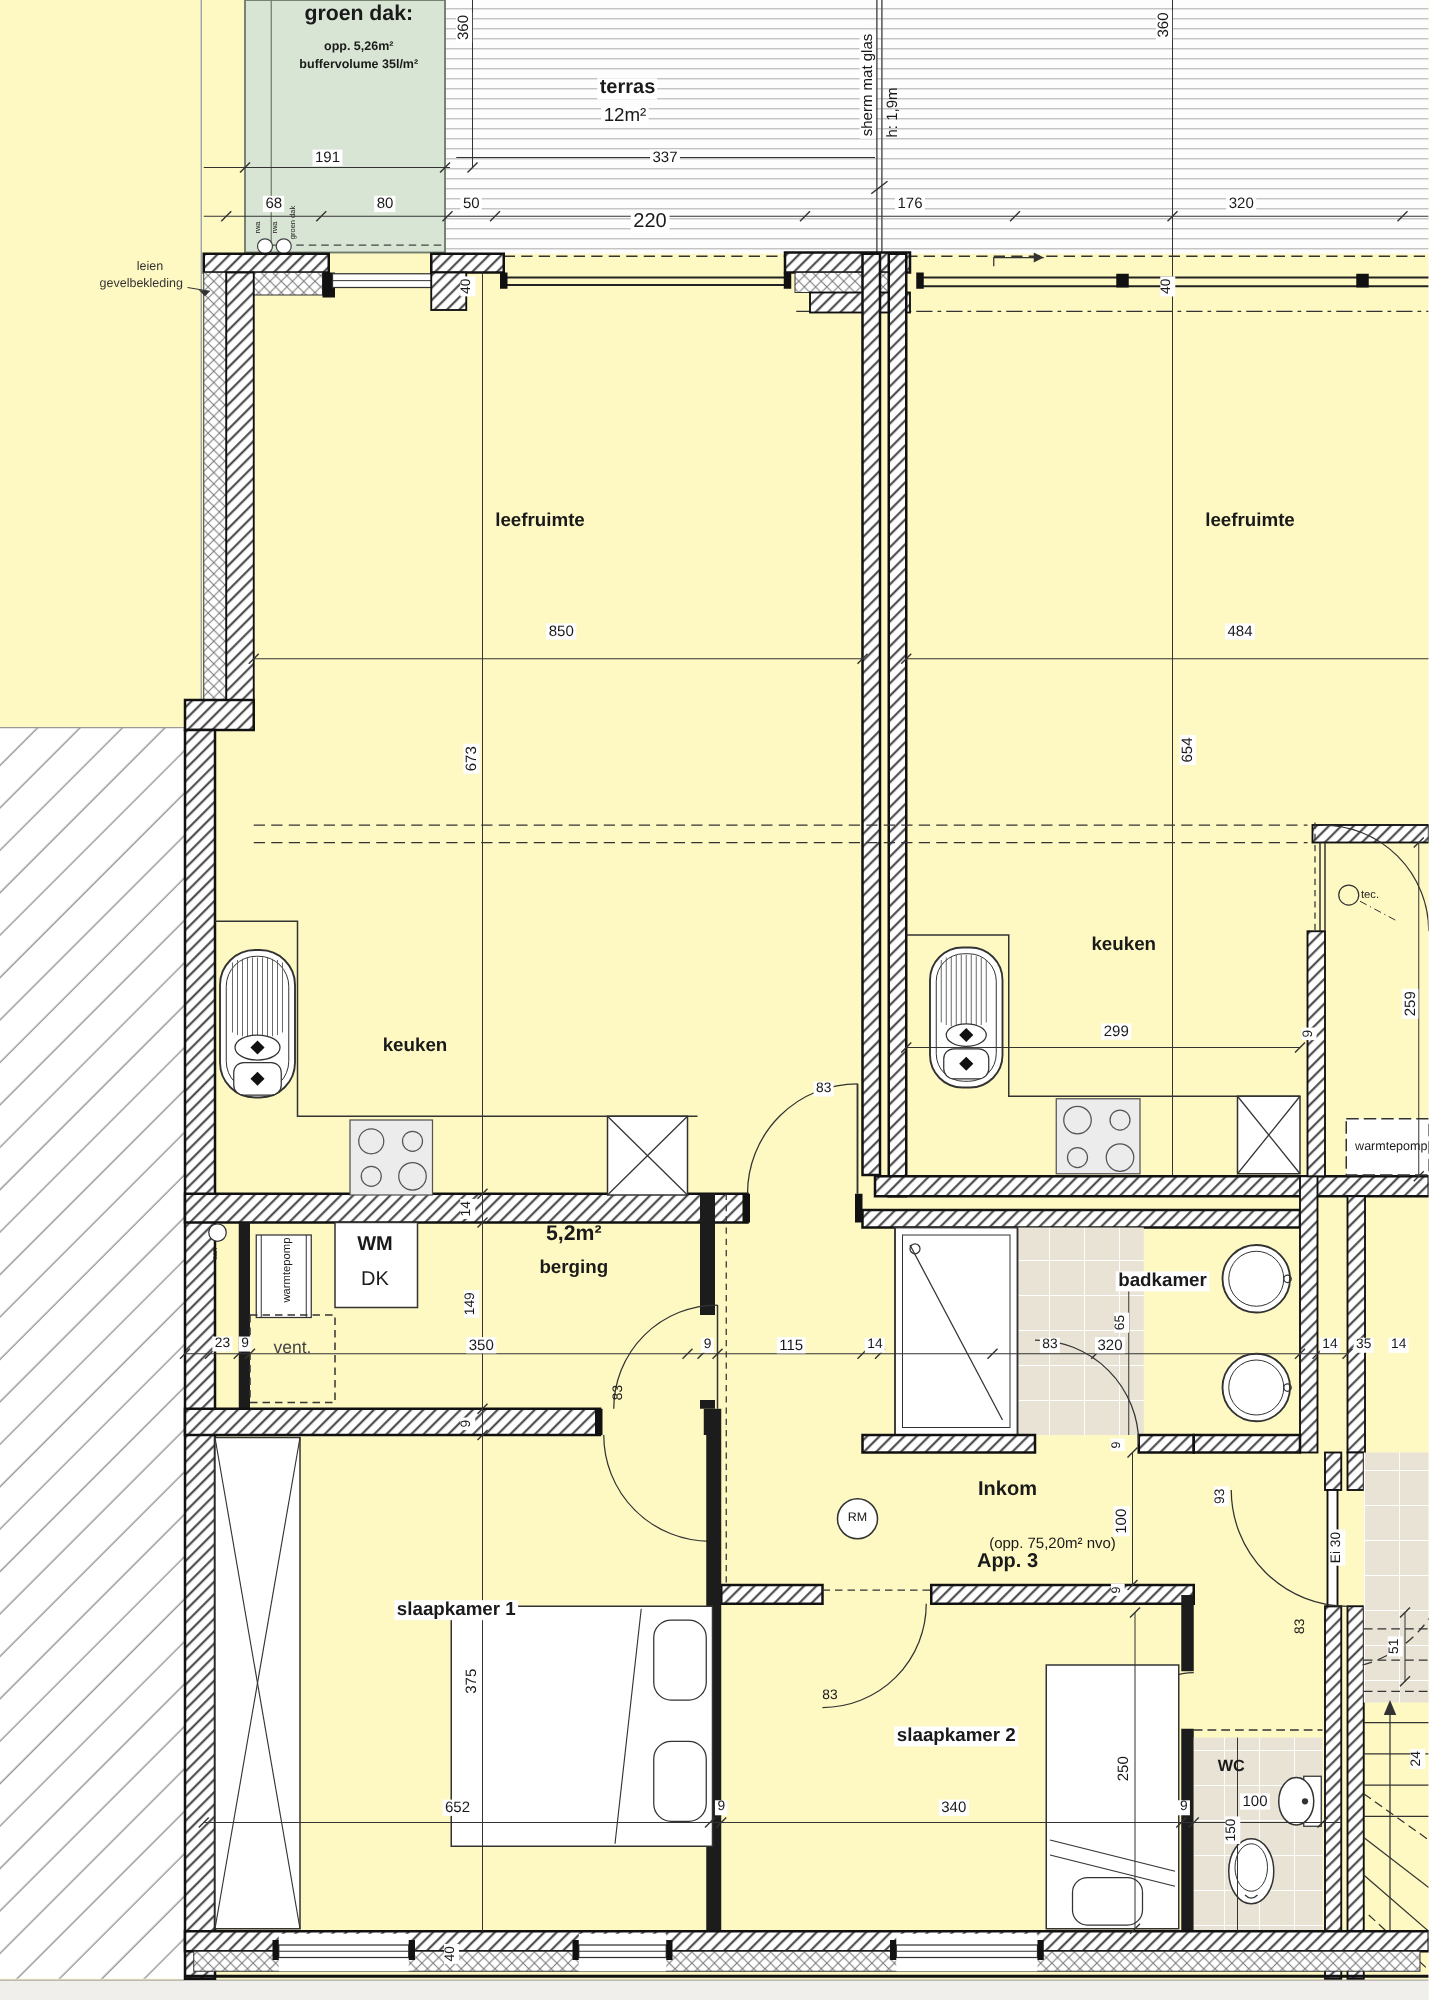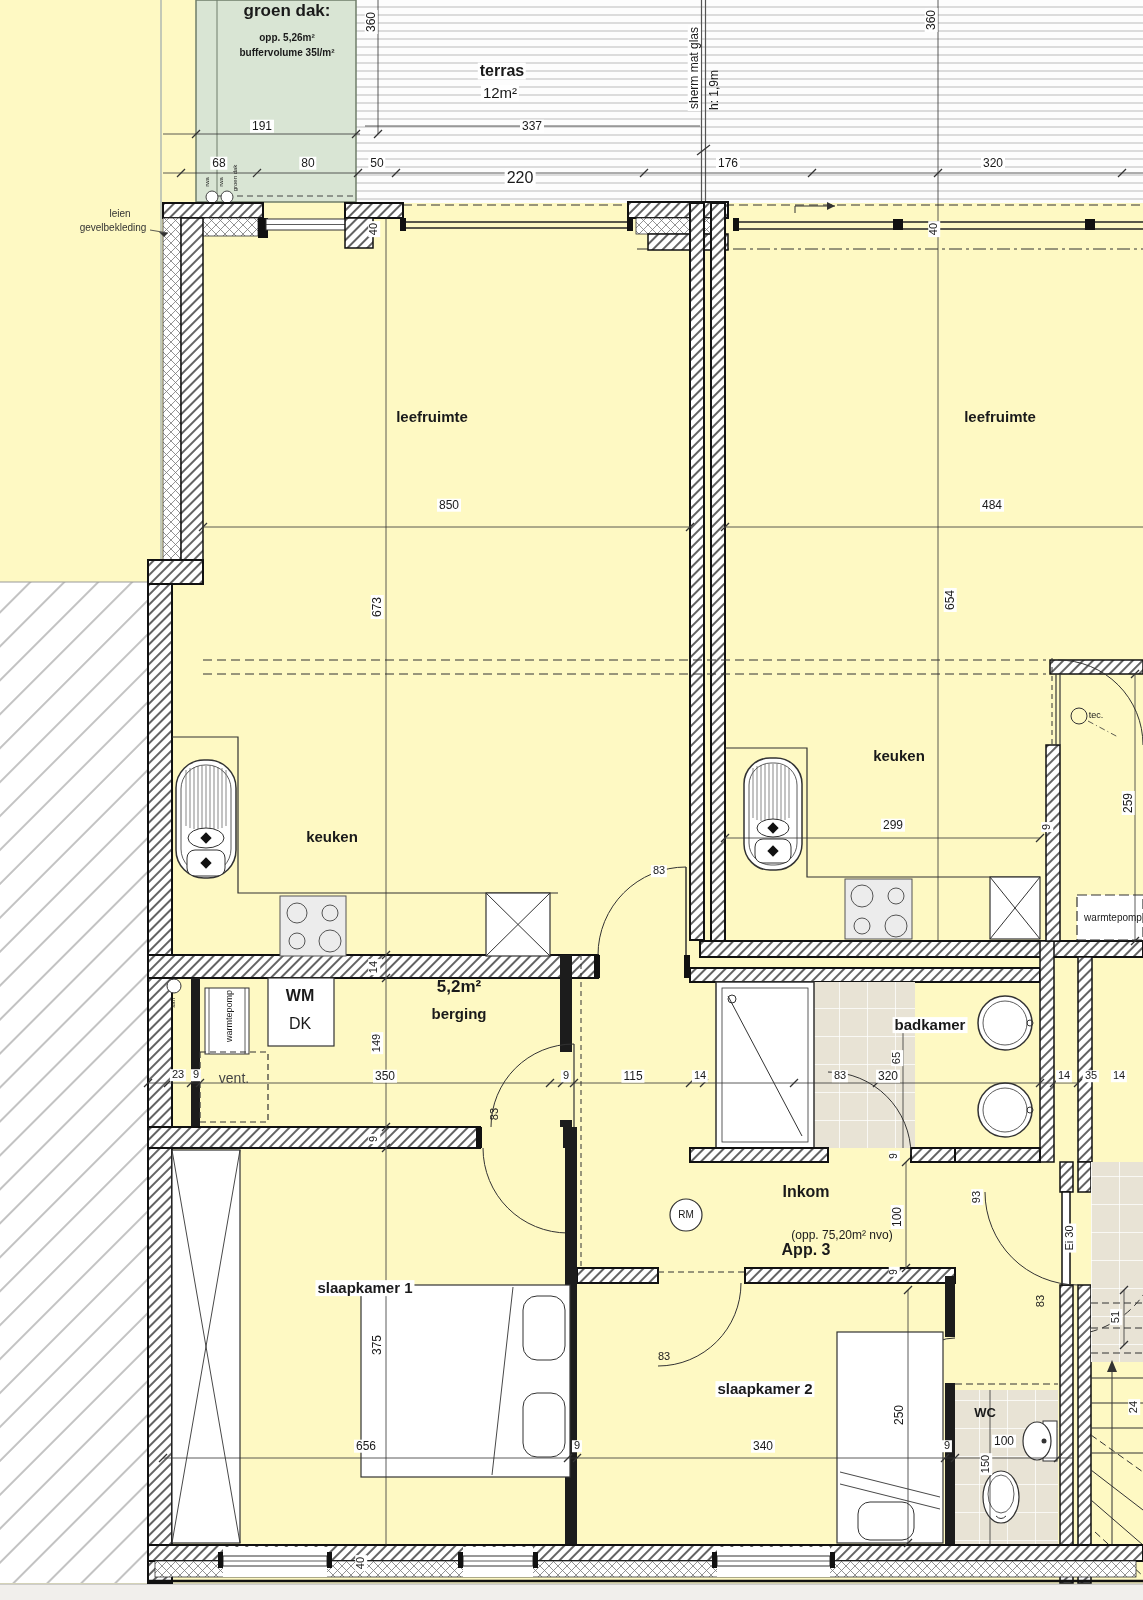--- a/index.html
+++ b/index.html
@@ -477,21 +477,21 @@
       <span class="lbl bg rot" style="left: 897px; top: 1217px; font-size: 12px;">100</span>
       <span class="lbl bg rot" style="left: 894px; top: 1156px; font-size: 10px;">9</span>
       <span class="lbl bg rot" style="left: 894px; top: 1272px; font-size: 10px;">9</span>
       <span class="lbl bg rot" style="left: 977px; top: 1197px; font-size: 11px;">93</span>
       <span class="lbl bg rot" style="left: 1070px; top: 1238px; font-size: 11px;">Ei 30</span>
       <span class="lbl rot" style="left: 1041px; top: 1301px; font-size: 11px;">83</span>
       <span class="lbl bg rot" style="left: 1116px; top: 1317px; font-size: 11px;">51</span>
       <span class="lbl bg rot" style="left: 1134px; top: 1407px; font-size: 11px;">24</span>
       <span class="lbl b bg" style="left: 365px; top: 1288px; font-size: 15px;">slaapkamer 1</span>
       <span class="lbl bg rot" style="left: 377px; top: 1345px; font-size: 12px;">375</span>
-      <span class="lbl bg" style="left: 366px; top: 1446px; font-size: 12px;">656</span>
+      <span class="lbl bg" style="left: 366px; top: 1446px; font-size: 12px;">652</span>
       <span class="lbl bg" style="left: 577px; top: 1446px; font-size: 11px;">9</span>
       <span class="lbl b bg" style="left: 765px; top: 1389px; font-size: 15px;">slaapkamer 2</span>
       <span class="lbl" style="left: 664px; top: 1357px; font-size: 11px;">83</span>
       <span class="lbl bg" style="left: 763px; top: 1446px; font-size: 12px;">340</span>
       <span class="lbl bg rot" style="left: 899px; top: 1415px; font-size: 12px;">250</span>
       <span class="lbl bg" style="left: 947px; top: 1446px; font-size: 11px;">9</span>
       <span class="lbl b" style="left: 985px; top: 1413px; font-size: 13px;">WC</span>
       <span class="lbl bg" style="left: 1004px; top: 1441px; font-size: 12px;">100</span>
       <span class="lbl bg rot" style="left: 986px; top: 1464px; font-size: 11px;">150</span>
       <span class="lbl bg rot" style="left: 361px; top: 1563px; font-size: 11px;">40</span>

